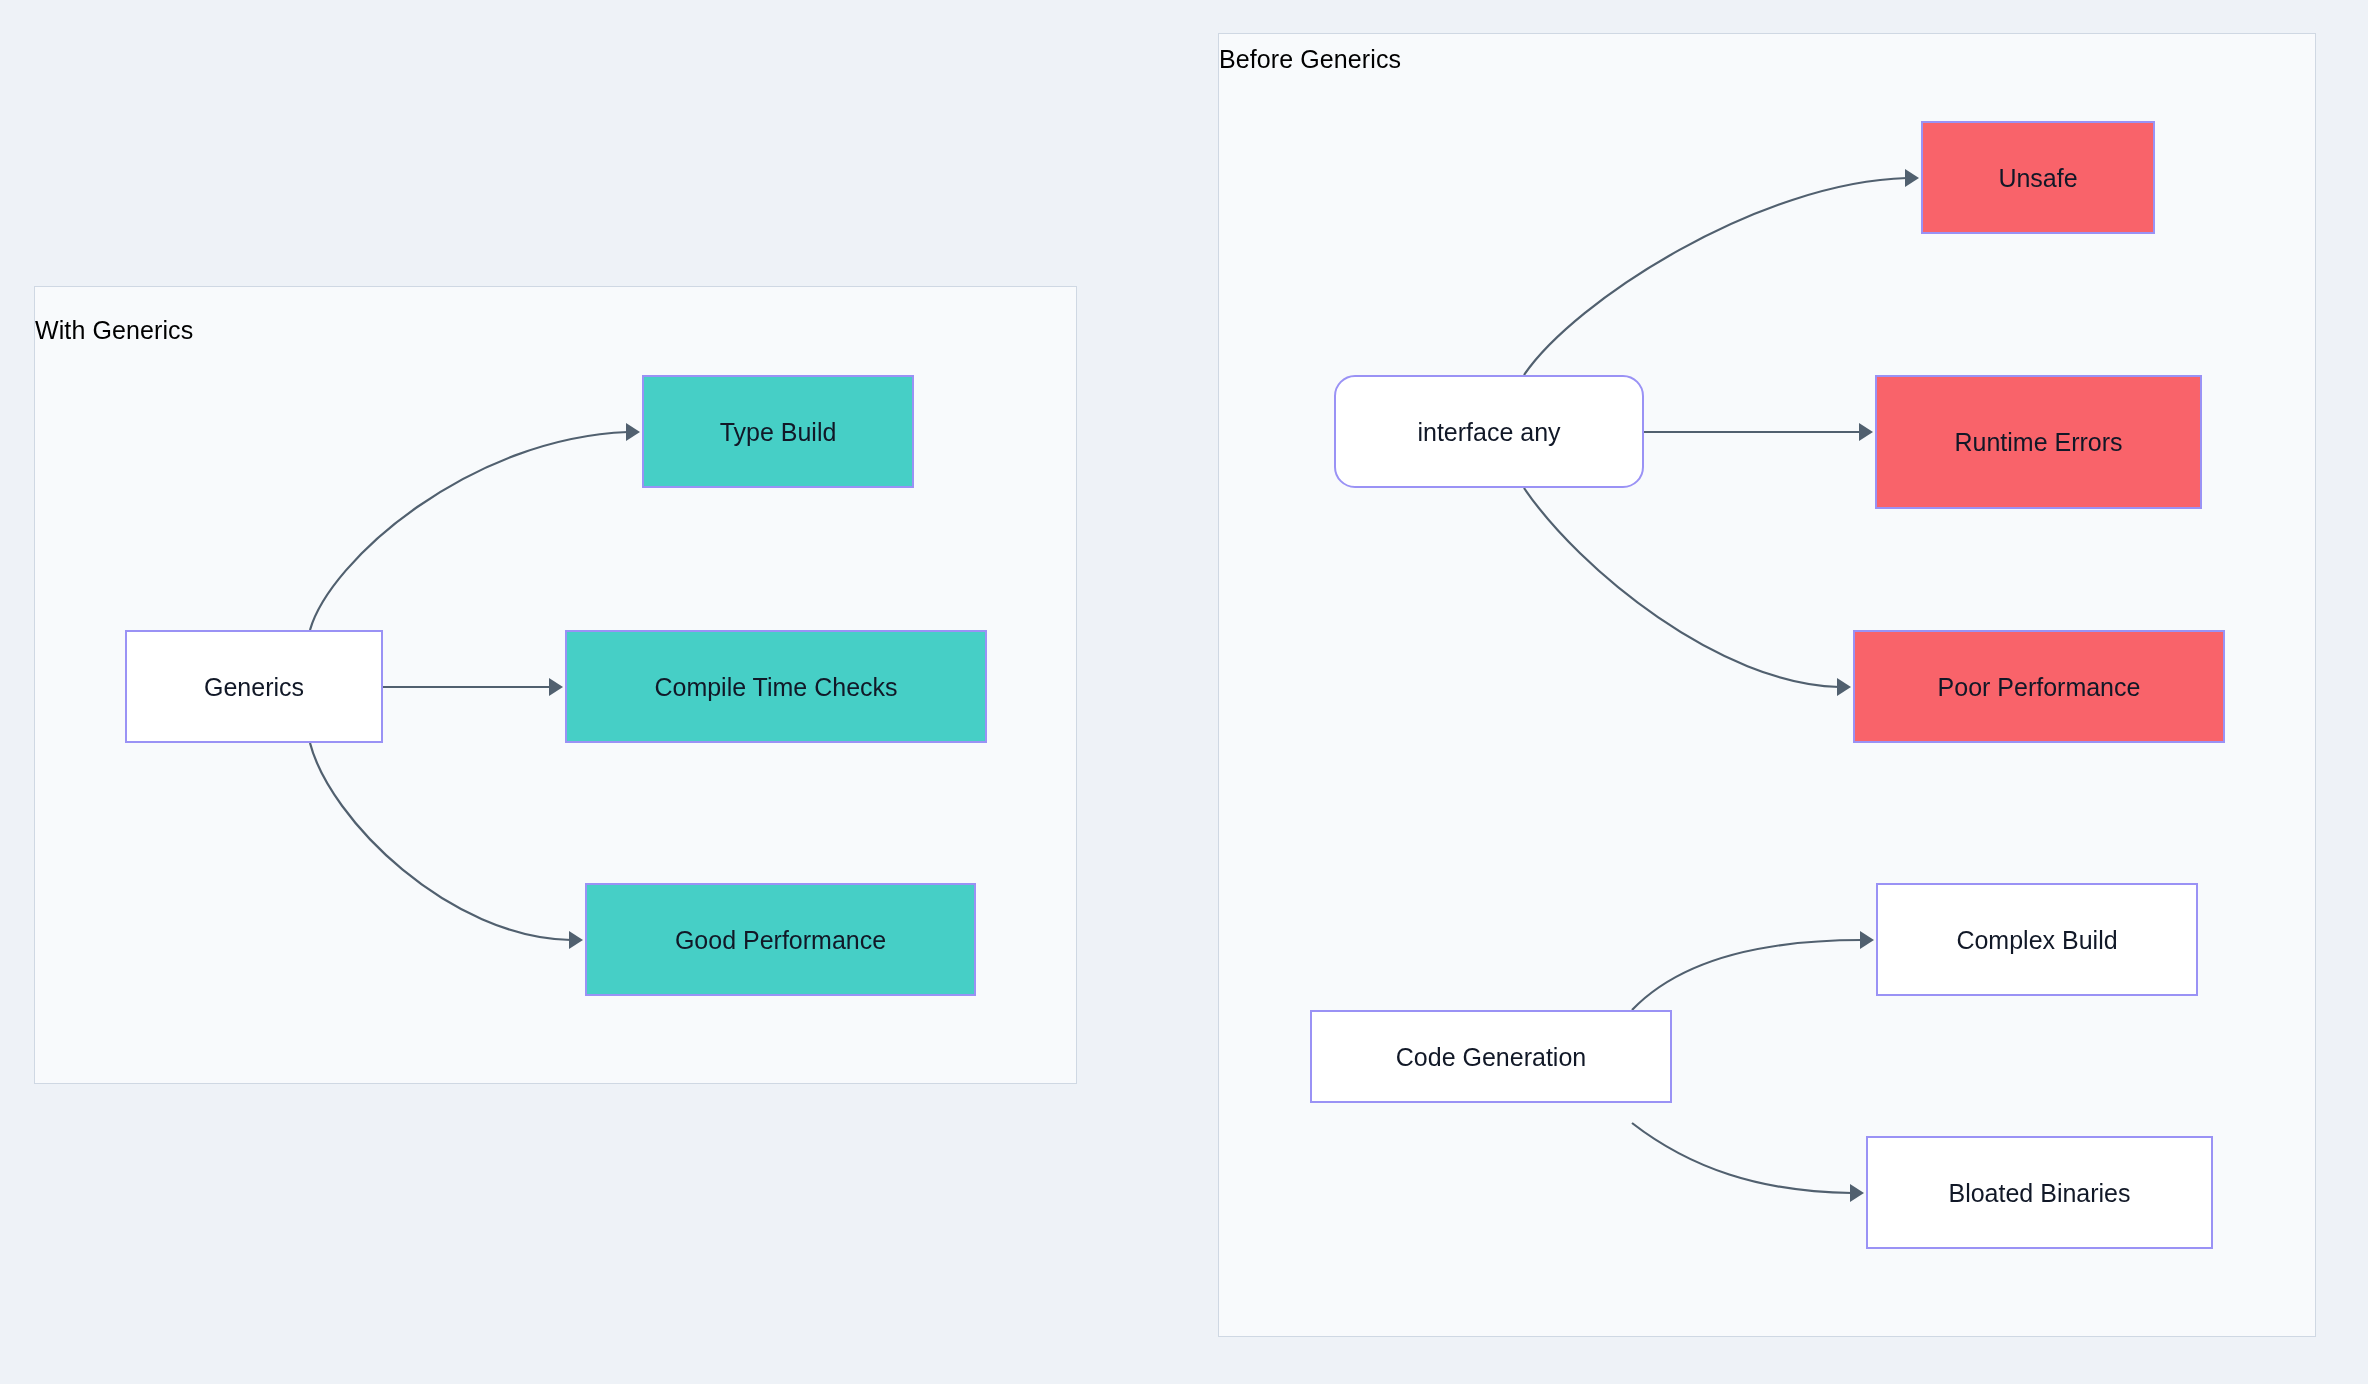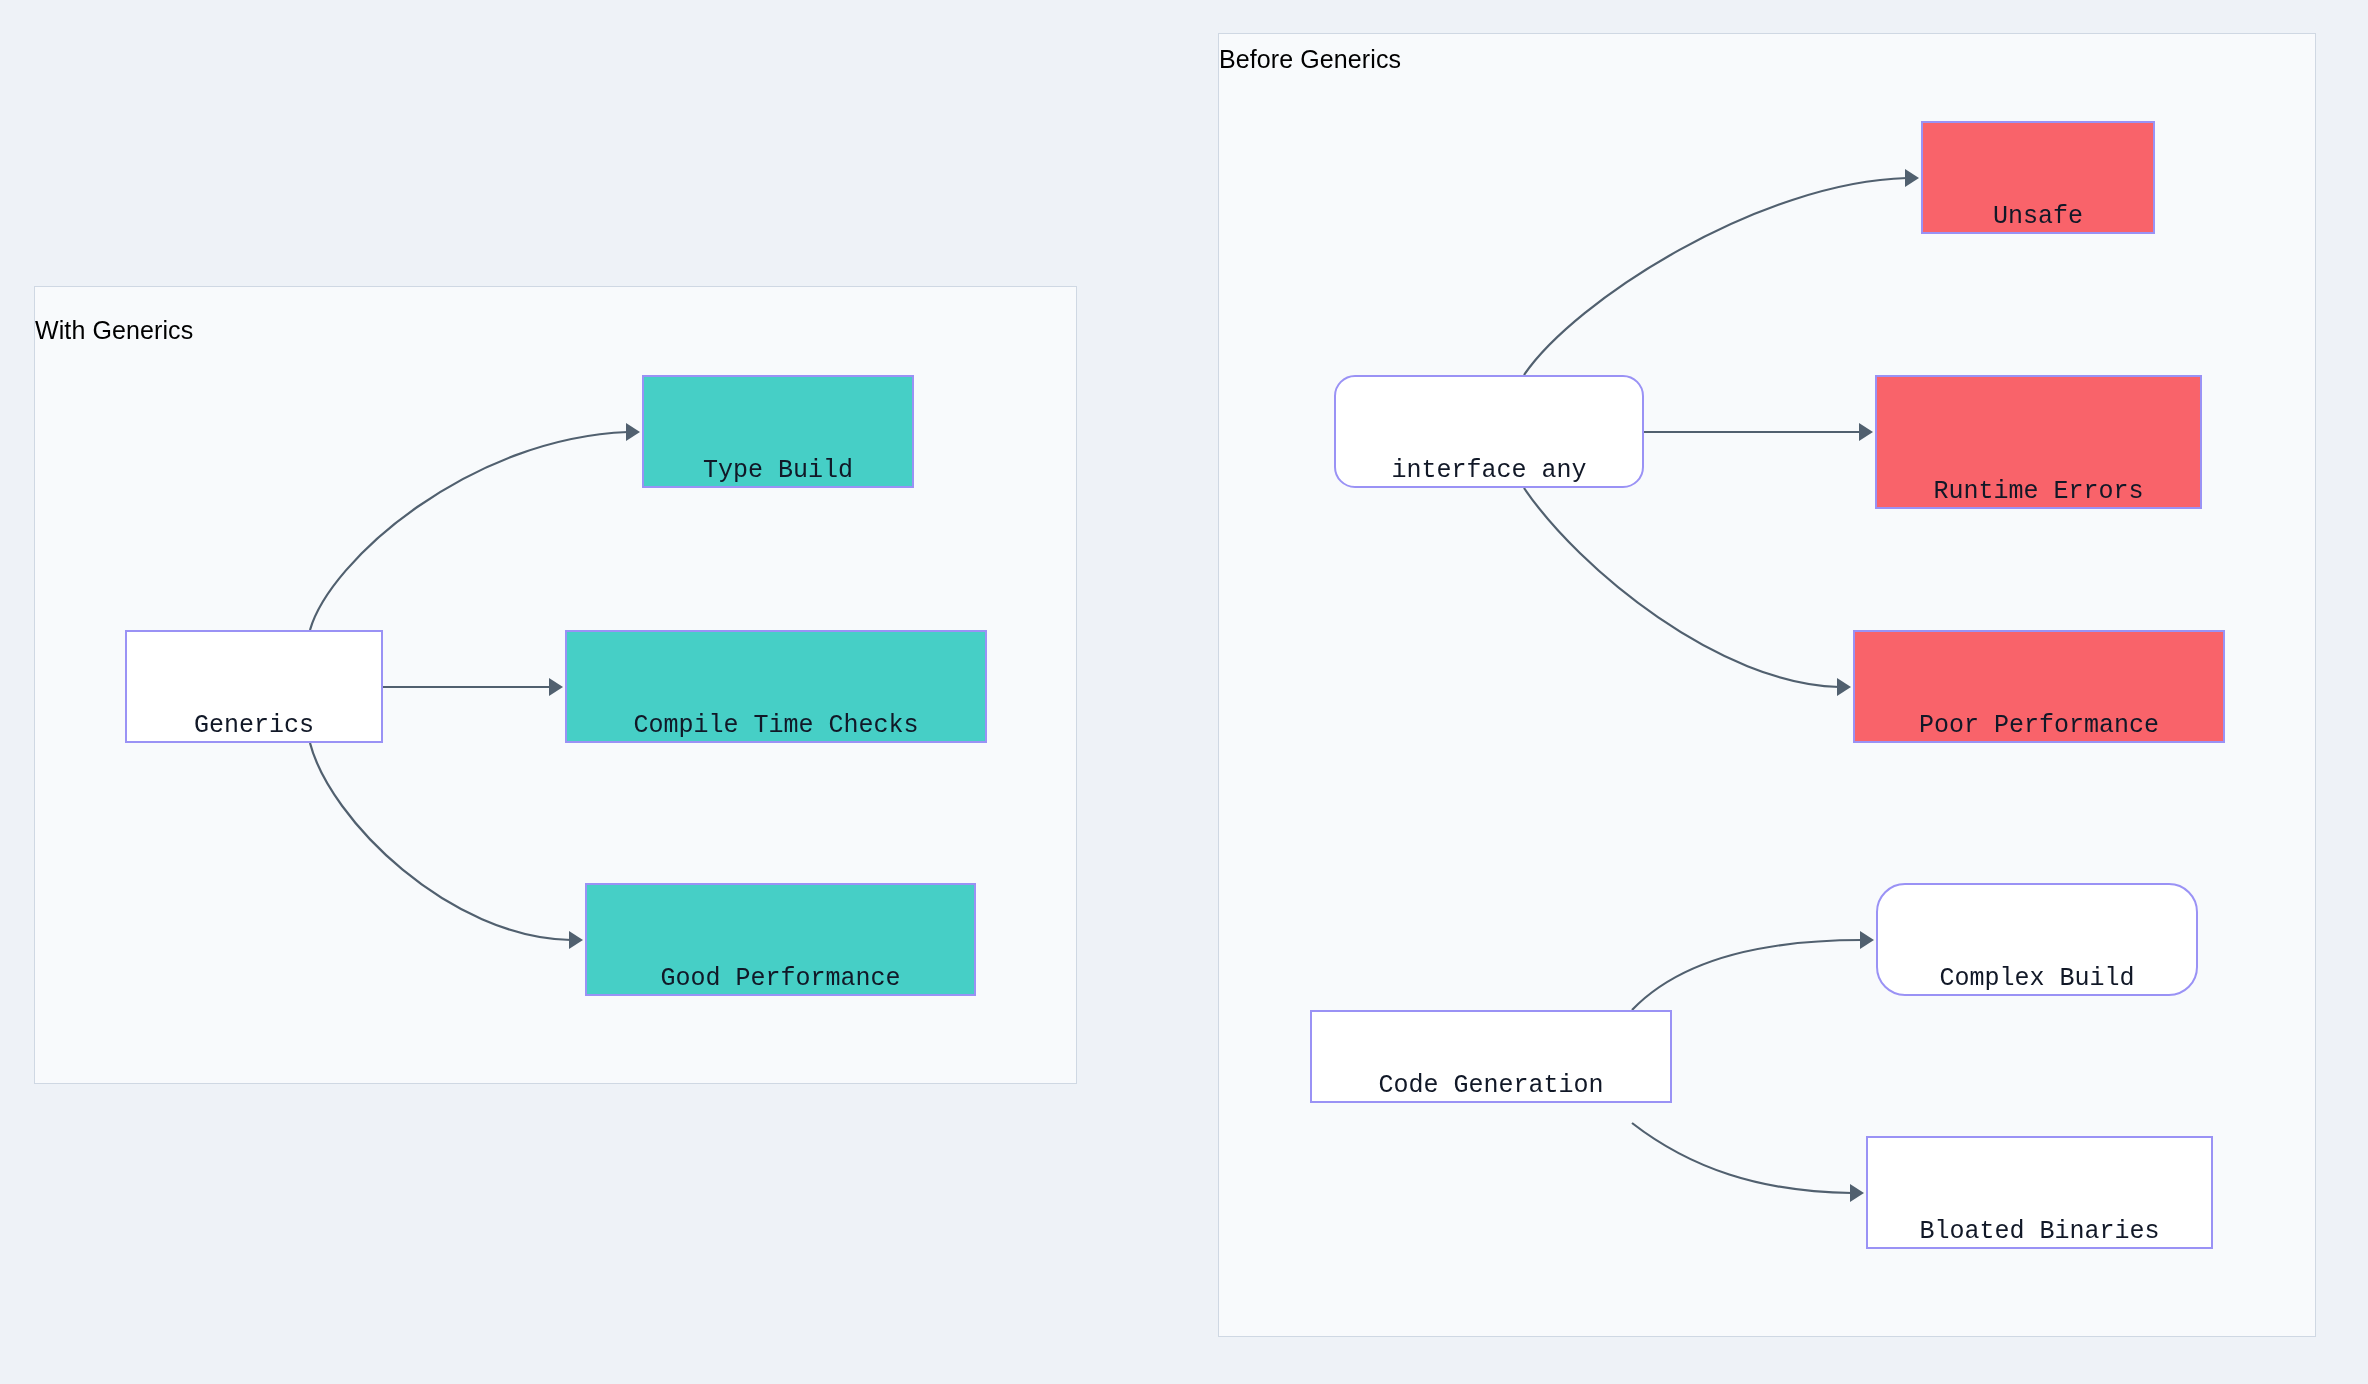--- a/index.html
+++ b/index.html
@@ -37,28 +37,27 @@
     color: #000000;
     letter-spacing: 0.1px;
     white-space: nowrap;
   }
 
   .node {
     position: absolute;
     box-sizing: border-box;
     border: 2.4px solid #9a92f5;
     display: flex;
-    align-items: flex-end;
+    align-items: center;
     justify-content: center;
     text-align: center;
     font-size: 25px;
     color: #111827;
     line-height: 1.2;
     padding: 0 10px;
-    font-family: Liberation Mono, monospace;
   }
   .node.plain  { background: #ffffff; }
   .node.good   { background: #46cfc6; }
   .node.bad    { background: #f9636a; }
 
   .node-label {
     display: block;
     white-space: nowrap;
   }
 
@@ -139,21 +138,21 @@
   </div>
 
   <div class="node bad" id="node-poor-performance" style="left: 1853px; top: 630px; width: 372px; height: 113px;">
     <span class="node-label">Poor Performance</span>
   </div>
 
   <div class="node plain" id="node-code-generation" style="left: 1310px; top: 1010px; width: 362px; height: 93px;">
     <span class="node-label">Code Generation</span>
   </div>
 
-  <div class="node plain" id="node-complex-build" style="left: 1876px; top: 883px; width: 322px; height: 113px; border-radius: 29px;">
+  <div class="node plain" id="node-complex-build" style="left: 1876px; top: 883px; width: 322px; height: 113px;">
     <span class="node-label">Complex Build</span>
   </div>
 
   <div class="node plain" id="node-bloated-binaries" style="left: 1866px; top: 1136px; width: 347px; height: 113px;">
     <span class="node-label">Bloated Binaries</span>
   </div>
 
 </div>
 
 </body></html>

